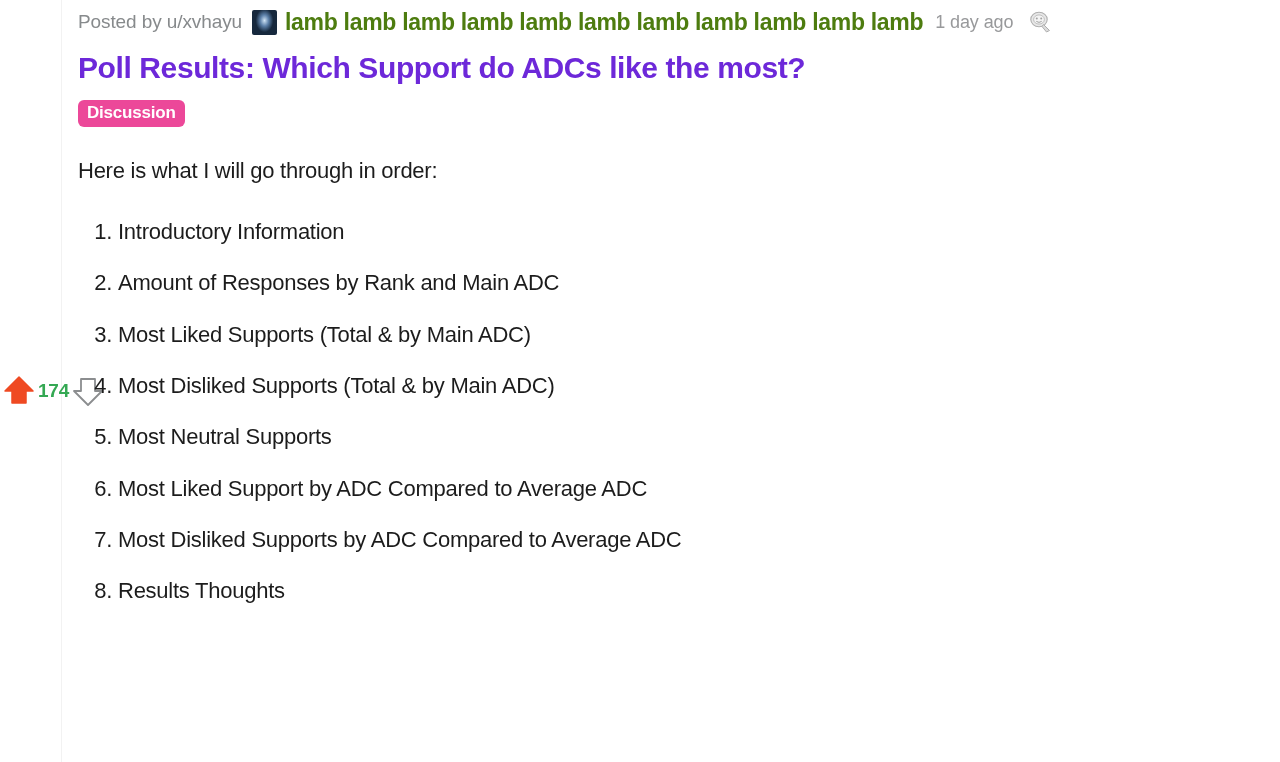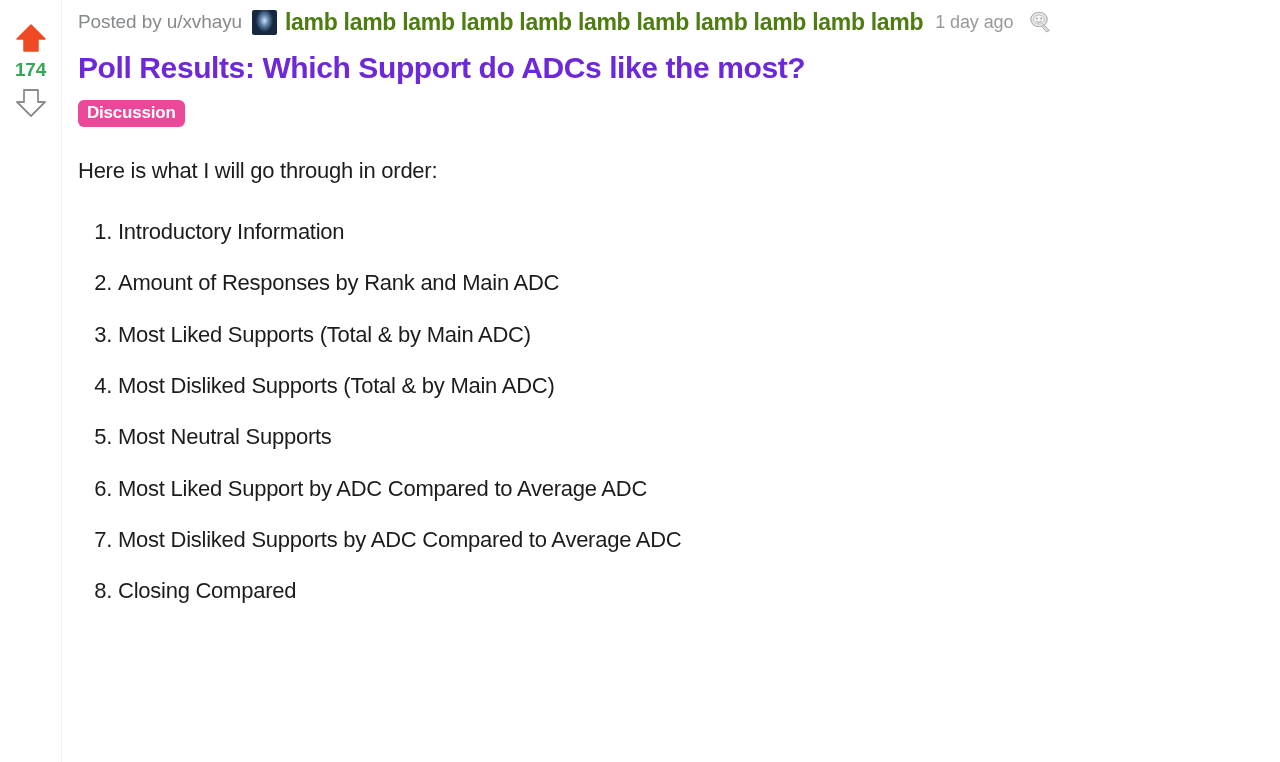--- a/index.html
+++ b/index.html
@@ -21,21 +21,21 @@
     align-items: flex-start;
   }
 
   
   .vote-col {
     width: 62px;
     min-width: 62px;
     height: 762px;
     background: #ffffff;
     display: flex;
-    flex-direction: column;
+    flex-direction: row;
     align-items: center;
     padding-top: 20px;
     border-right: 1px solid #f2f2f2;
   }
 
   .arrow {
     width: 38px;
     height: 38px;
     display: block;
     cursor: pointer;
@@ -238,17 +238,17 @@
     <p class="para-2">Here is what I will go through in order:</p>
 
     <ol class="toc">
       <li>Introductory Information</li>
       <li>Amount of Responses by Rank and Main ADC</li>
       <li>Most Liked Supports (Total &amp; by Main ADC)</li>
       <li>Most Disliked Supports (Total &amp; by Main ADC)</li>
       <li>Most Neutral Supports</li>
       <li>Most Liked Support by ADC Compared to Average ADC</li>
       <li>Most Disliked Supports by ADC Compared to Average ADC</li>
-      <li>Closing Compared</li>
+      <li>Results Thoughts</li>
     </ol>
 
   </div>
 </div>
 
 </body></html>

